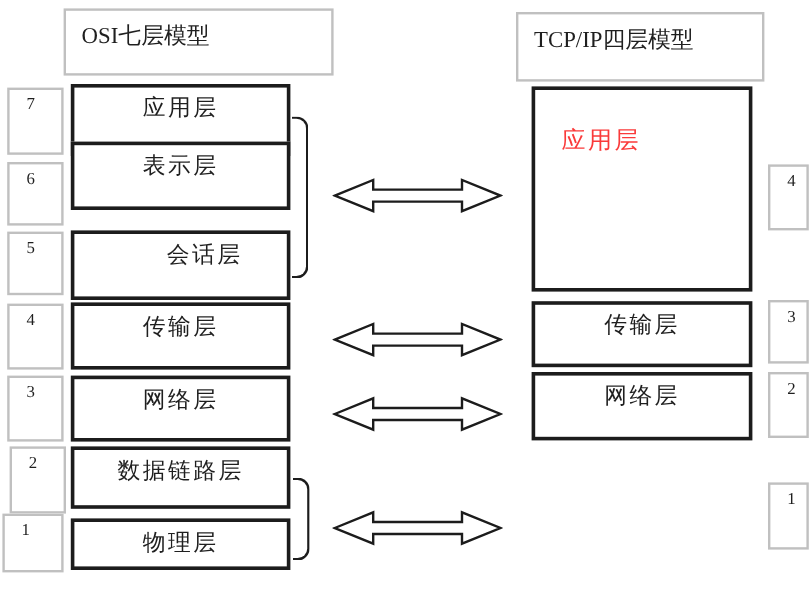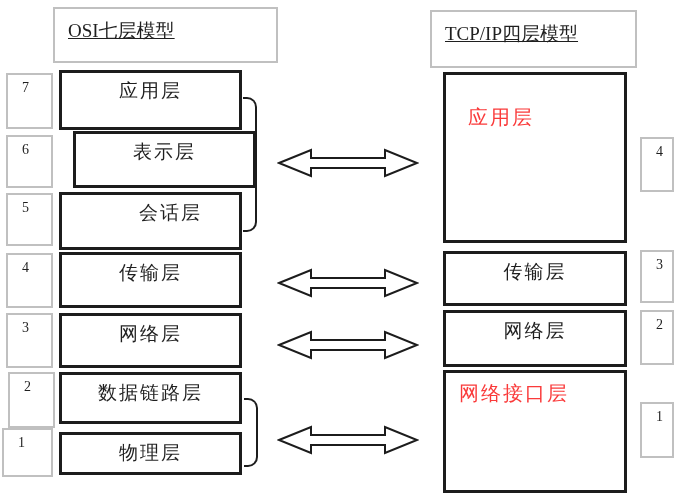--- a/index.html
+++ b/index.html
@@ -23,21 +23,20 @@
     background:#ffffff;
     border:2px solid var(--light);
     box-sizing:border-box;
   }
   .titlebox span{
     display:block;
     font-size:19px;
     line-height:1.2;
     padding:11px 0 0 13px;
     white-space:nowrap;
-    text-decoration:underline;
   }
   .numbox span{
     display:block;
     font-size:14px;
     line-height:1.1;
     padding:5px 0 0 14px;
   }
   
   .layerbox{
     position:absolute;
@@ -86,21 +85,21 @@
   .ln0{top:73px;height:56px;}
   .ln1{top:135px;height:53px;}
   .ln2{top:193px;height:53px;}
   .ln3{top:253px;height:55px;}
   .ln4{top:313px;height:55px;}
   .ln5{top:372px;height:56px;left:8px;}
   .ln6{top:428px;height:49px;left:2px;width:51px;}
   
   .ol{left:59px;width:183px;}
   .ol0{top:70px;height:60px;}
-  .ol1{top:131px;height:57px;margin-left:14px;}
+  .ol1{top:118px;height:57px;}
   .ol2{top:192px;height:58px;padding-left:40px;}
   .ol3{top:252px;height:56px;}
   .ol4{top:313px;height:55px;}
   .ol5{top:372px;height:52px;}
   .ol6{top:432px;height:43px;}
   
   .tl{left:443px;width:184px;}
   .tl0{top:72px;height:171px;}
   .tl1{top:251px;height:55px;}
   .tl2{top:310px;height:57px;}
@@ -188,23 +187,20 @@
 
   <div class="layerbox tl tl0">
     <span class="abs-label red lbl-app">应用层</span>
   </div>
   <div class="layerbox tl tl1">
     <span class="c-label">传输层</span>
   </div>
   <div class="layerbox tl tl2">
     <span class="c-label">网络层</span>
   </div>
-  <div class="layerbox tl tl3">
-    <span class="abs-label red lbl-netif">网络接口层</span>
-  </div>
 
   <div class="lightbox numbox rn rn0">
       <span>4</span>
     </div>
   <div class="lightbox numbox rn rn1">
       <span>3</span>
     </div>
   <div class="lightbox numbox rn rn2">
       <span>2</span>
     </div>

